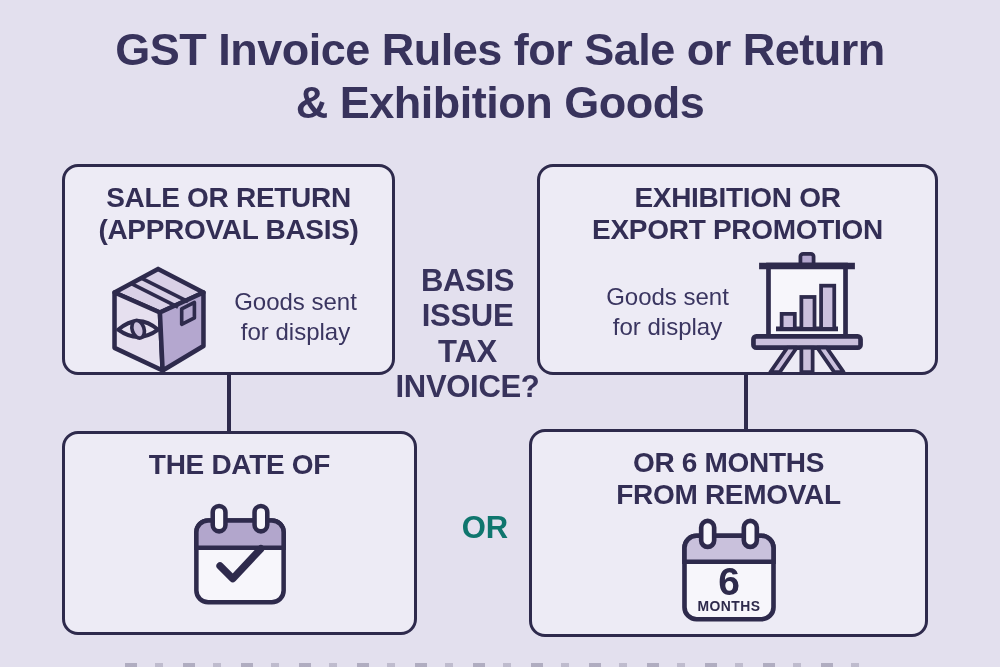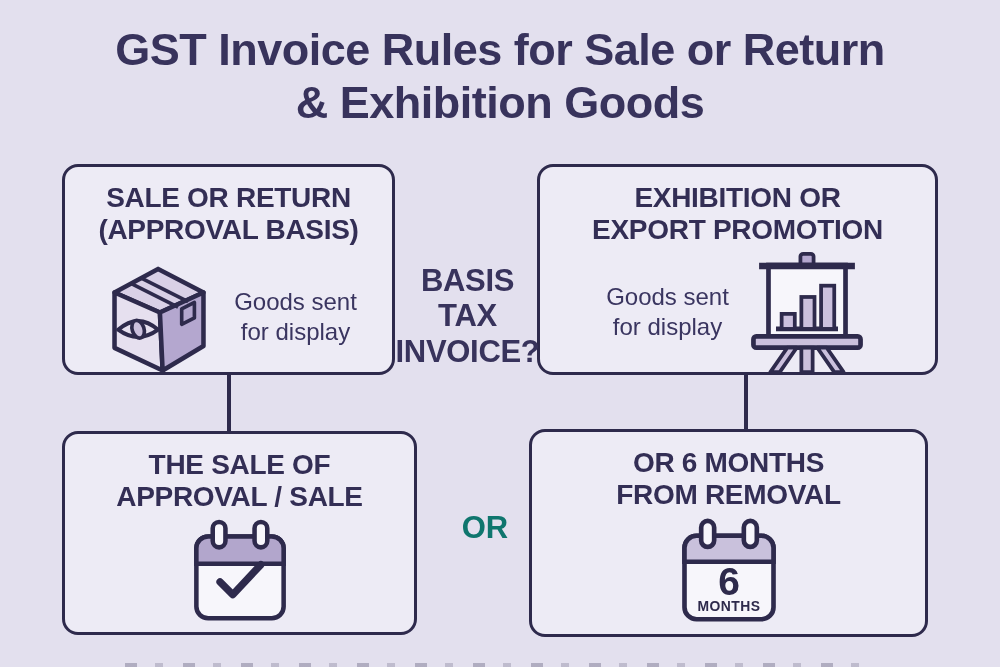--- a/index.html
+++ b/index.html
@@ -113,22 +113,21 @@
           <polygon points="44,104 54,104 36,130 26,130" fill="#cbc0dd" stroke="#2e2a4c" stroke-width="4" stroke-linejoin="round"></polygon>
           <polygon points="76,104 86,104 104,130 94,130" fill="#cbc0dd" stroke="#2e2a4c" stroke-width="4" stroke-linejoin="round"></polygon>
           <rect x="59" y="104" width="12" height="26" fill="#cbc0dd" stroke="#2e2a4c" stroke-width="4"></rect>
         </svg>
       </span>
     </div>
   </div>
 
   <div class="box box-date">
     <div class="box-heading">
-      <span>THE SALE OF</span><br>
-      <span>APPROVAL / SALE</span>
+      <span>THE DATE OF</span><br>
     </div>
     <div class="box-content">
       <span class="icon-wrap">
         <svg width="100" height="106" viewBox="0 0 110 116">
           <rect x="7" y="20" width="96" height="90" rx="13" fill="#f7f6fb" stroke="#2e2a4c" stroke-width="5"></rect>
           <path d="M7 50 v-17 a13 13 0 0 1 13 -13 h70 a13 13 0 0 1 13 13 v17 z" fill="#b2a6cc" stroke="#2e2a4c" stroke-width="5"></path>
           <rect x="25" y="4" width="14" height="28" rx="7" fill="#f7f6fb" stroke="#2e2a4c" stroke-width="5"></rect>
           <rect x="71" y="4" width="14" height="28" rx="7" fill="#f7f6fb" stroke="#2e2a4c" stroke-width="5"></rect>
           <path d="M33 70 L47 84 L78 51" fill="none" stroke="#2e2a4c" stroke-width="8" stroke-linecap="round" stroke-linejoin="round"></path>
         </svg>
@@ -150,20 +149,21 @@
           <rect x="71" y="4" width="14" height="28" rx="7" fill="#f7f6fb" stroke="#2e2a4c" stroke-width="5"></rect>
           <text x="55" y="84" text-anchor="middle" font-family="Liberation Sans, sans-serif" font-size="42" font-weight="bold" fill="#2e2a4c">6</text>
           <text x="55" y="101" text-anchor="middle" font-family="Liberation Sans, sans-serif" font-size="15" font-weight="bold" letter-spacing="0.5" fill="#2e2a4c">MONTHS</text>
         </svg>
       </span>
     </div>
   </div>
 
   <div class="question">
     <span>BASIS</span>
+    <span>ISSUE</span>
     <span>TAX</span>
     <span>INVOICE?</span>
   </div>
 
   <div class="or-label">OR</div>
 
   <div class="connector connector-left"></div>
   <div class="connector connector-right"></div>
 
   <div class="remnant"></div>

